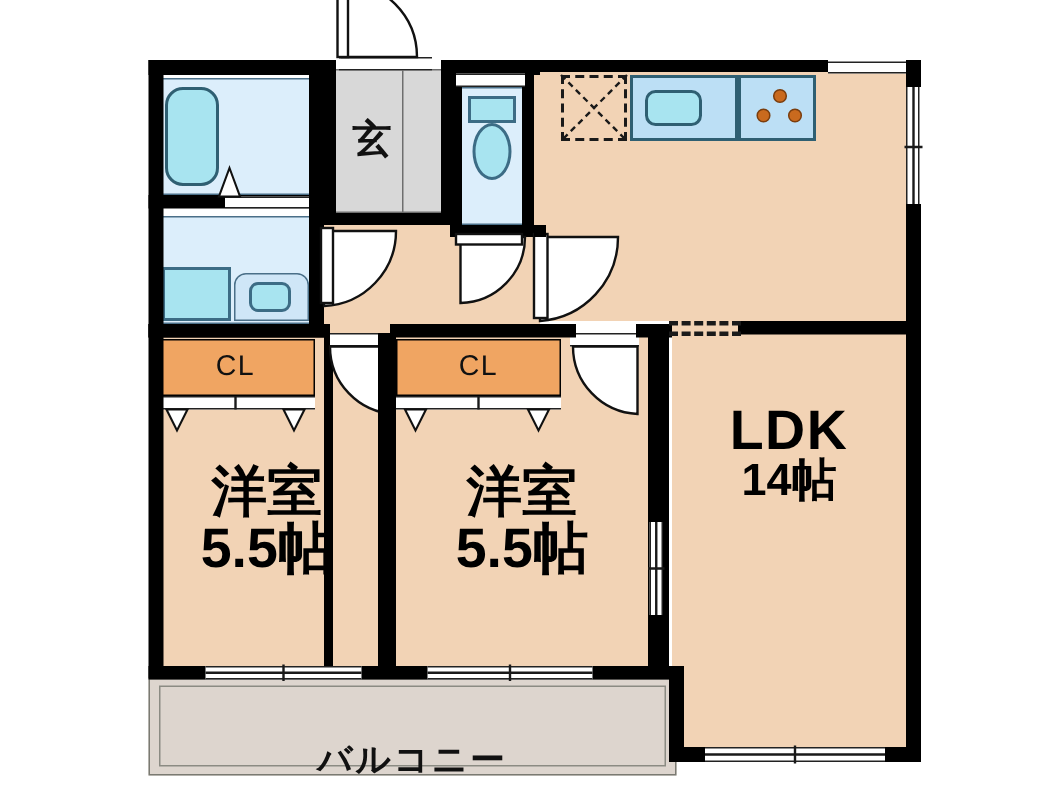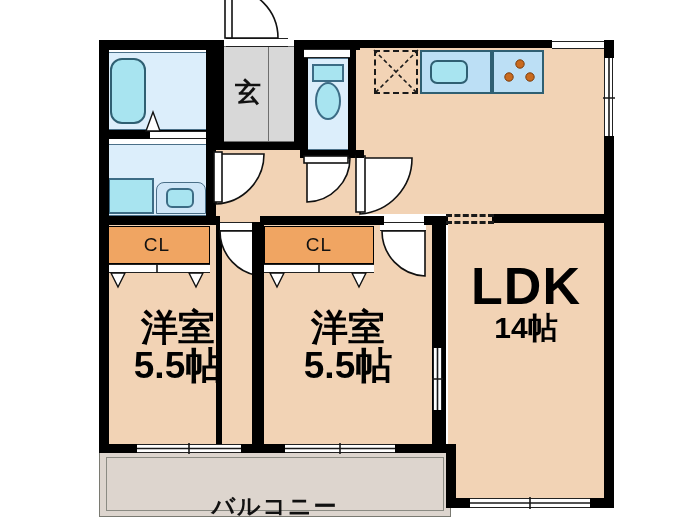--- a/index.html
+++ b/index.html
@@ -209,17 +209,17 @@
     <span class="l1" style="font-size:37px;">洋室</span>
     <span class="l2" style="font-size:37px;">5.5帖</span>
   </div>
 
   <div class="abs roomlabel" style="left:264px;top:292px;width:168px;height:110px;">
     <span class="l1" style="font-size:37px;">洋室</span>
     <span class="l2" style="font-size:37px;">5.5帖</span>
   </div>
 
   <div class="abs roomlabel" style="left:448px;top:250px;width:156px;height:104px;">
-    <span class="l1" style="font-size:52px;letter-spacing:1px;">LDK</span>
+    <span class="l1" style="font-size:37px;letter-spacing:1px;">LDK</span>
     <span class="l2" style="font-size:30px;">14帖</span>
   </div>
 
 </div>
 
 </body></html>

